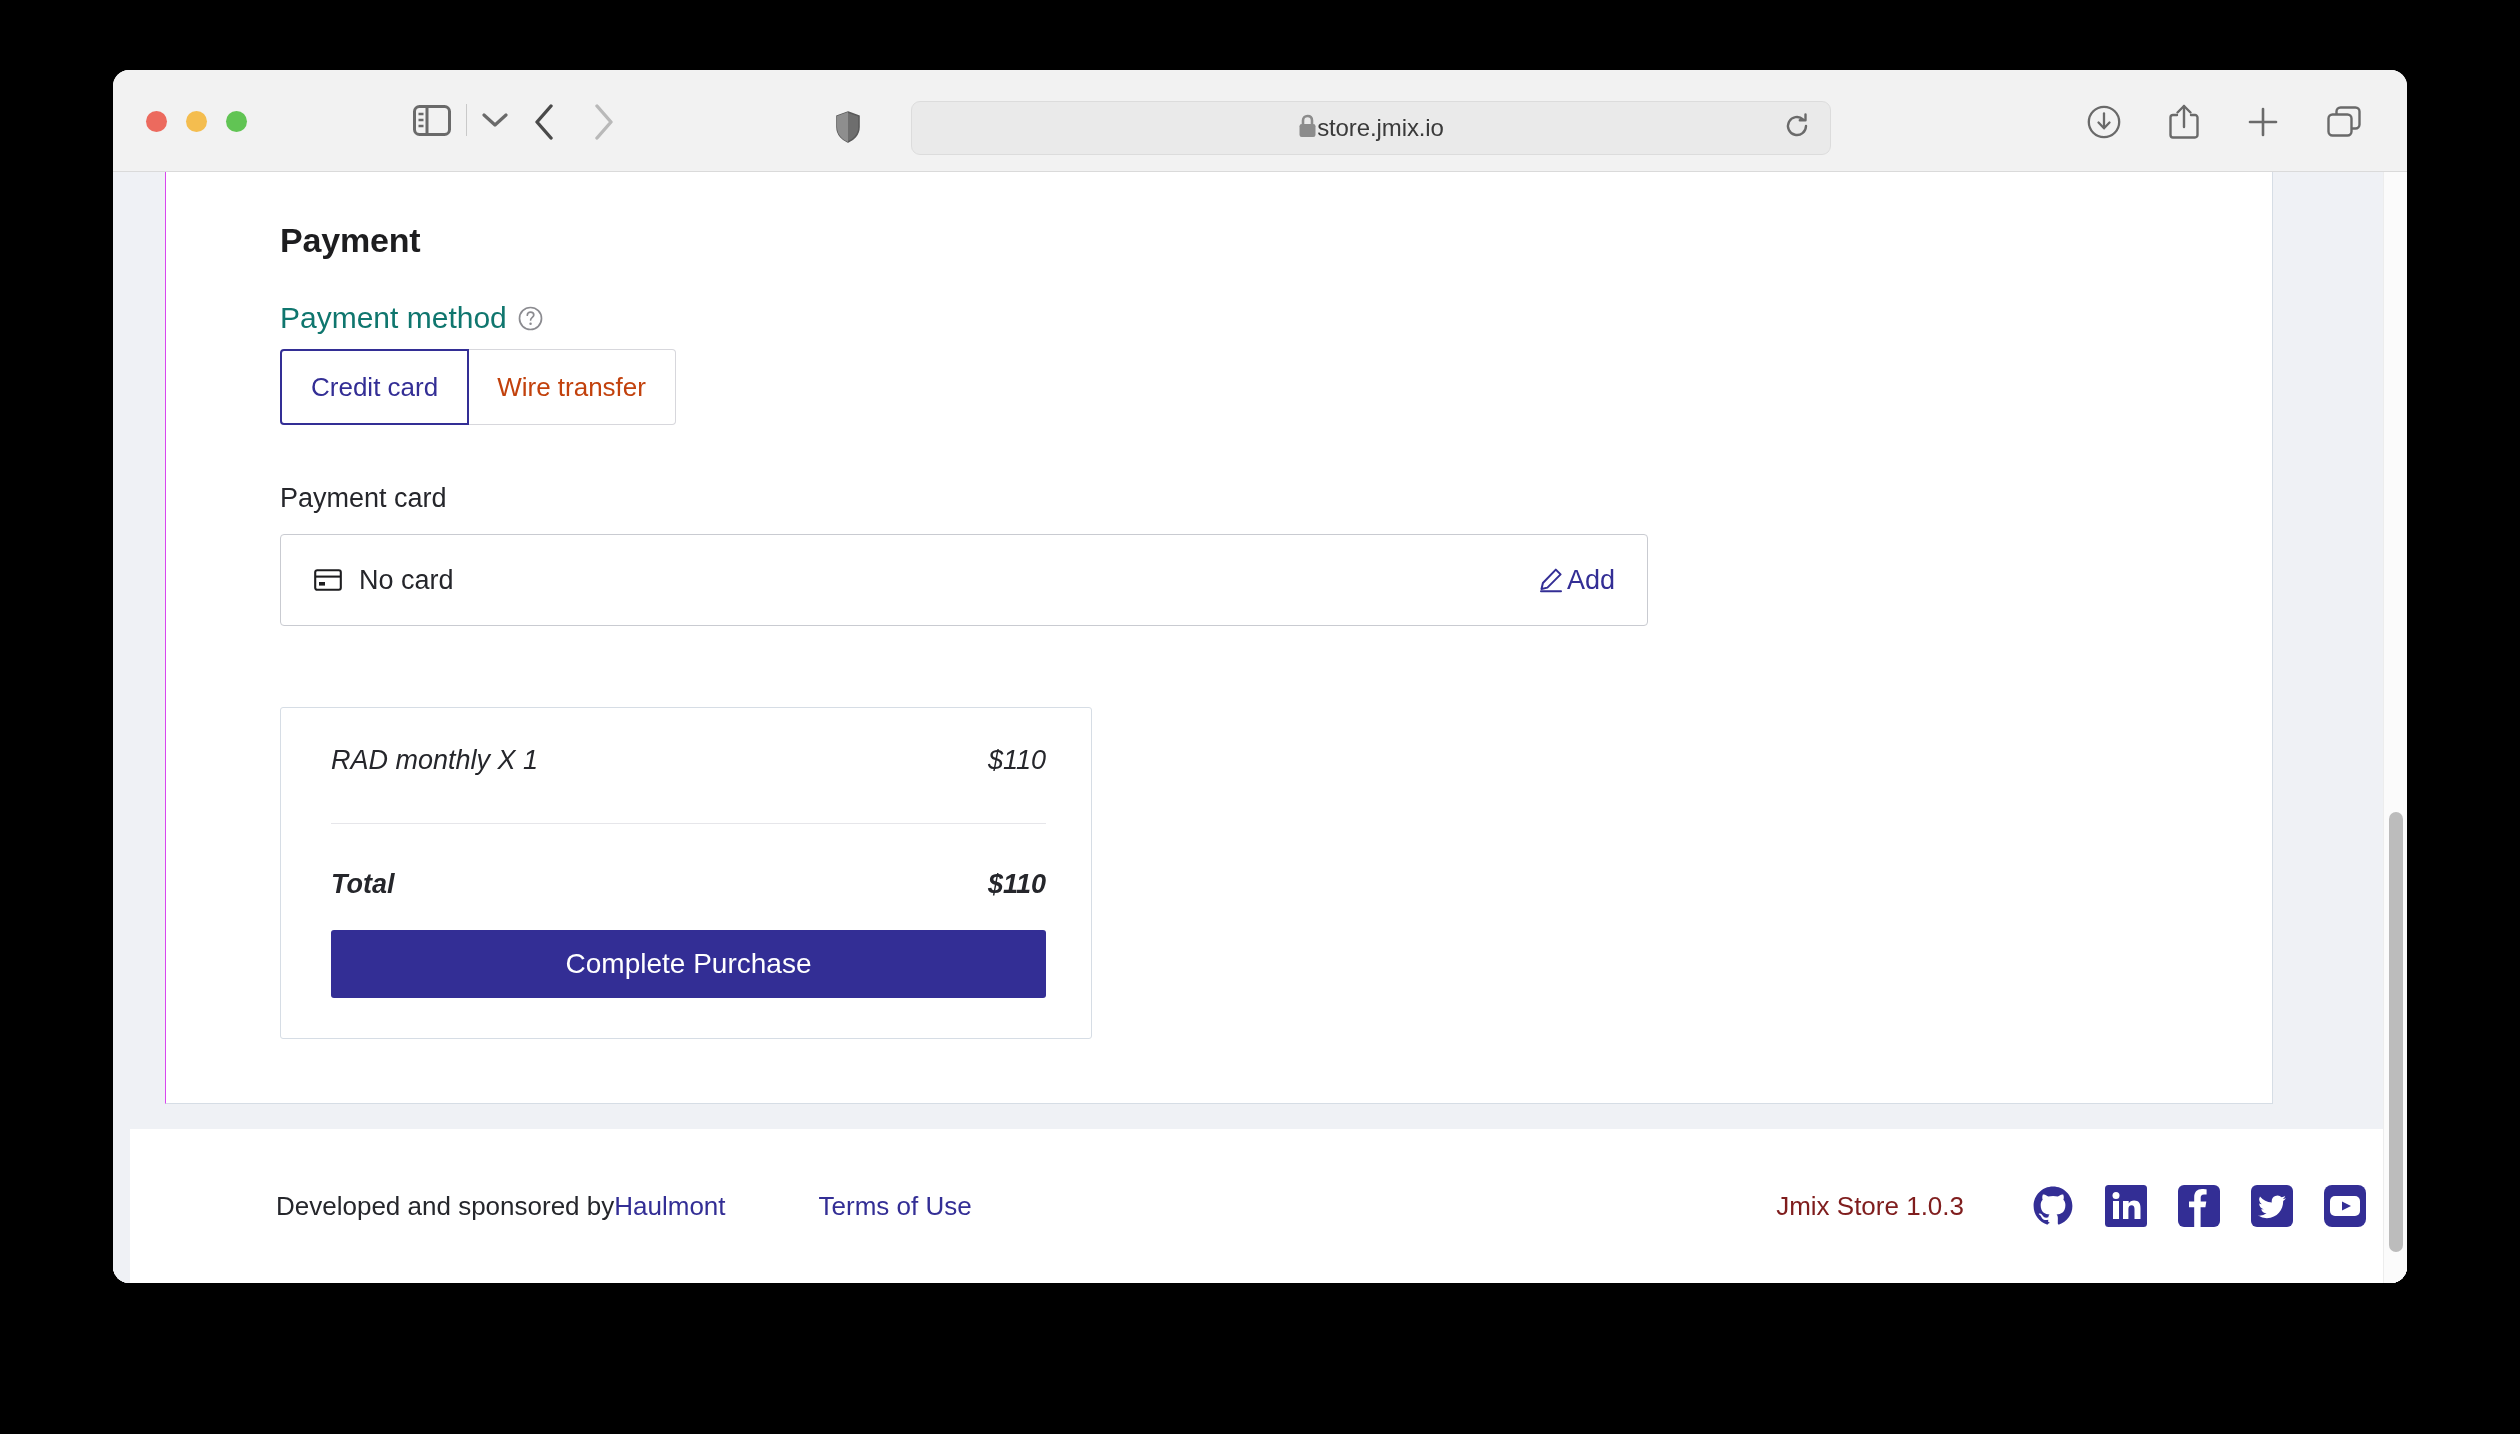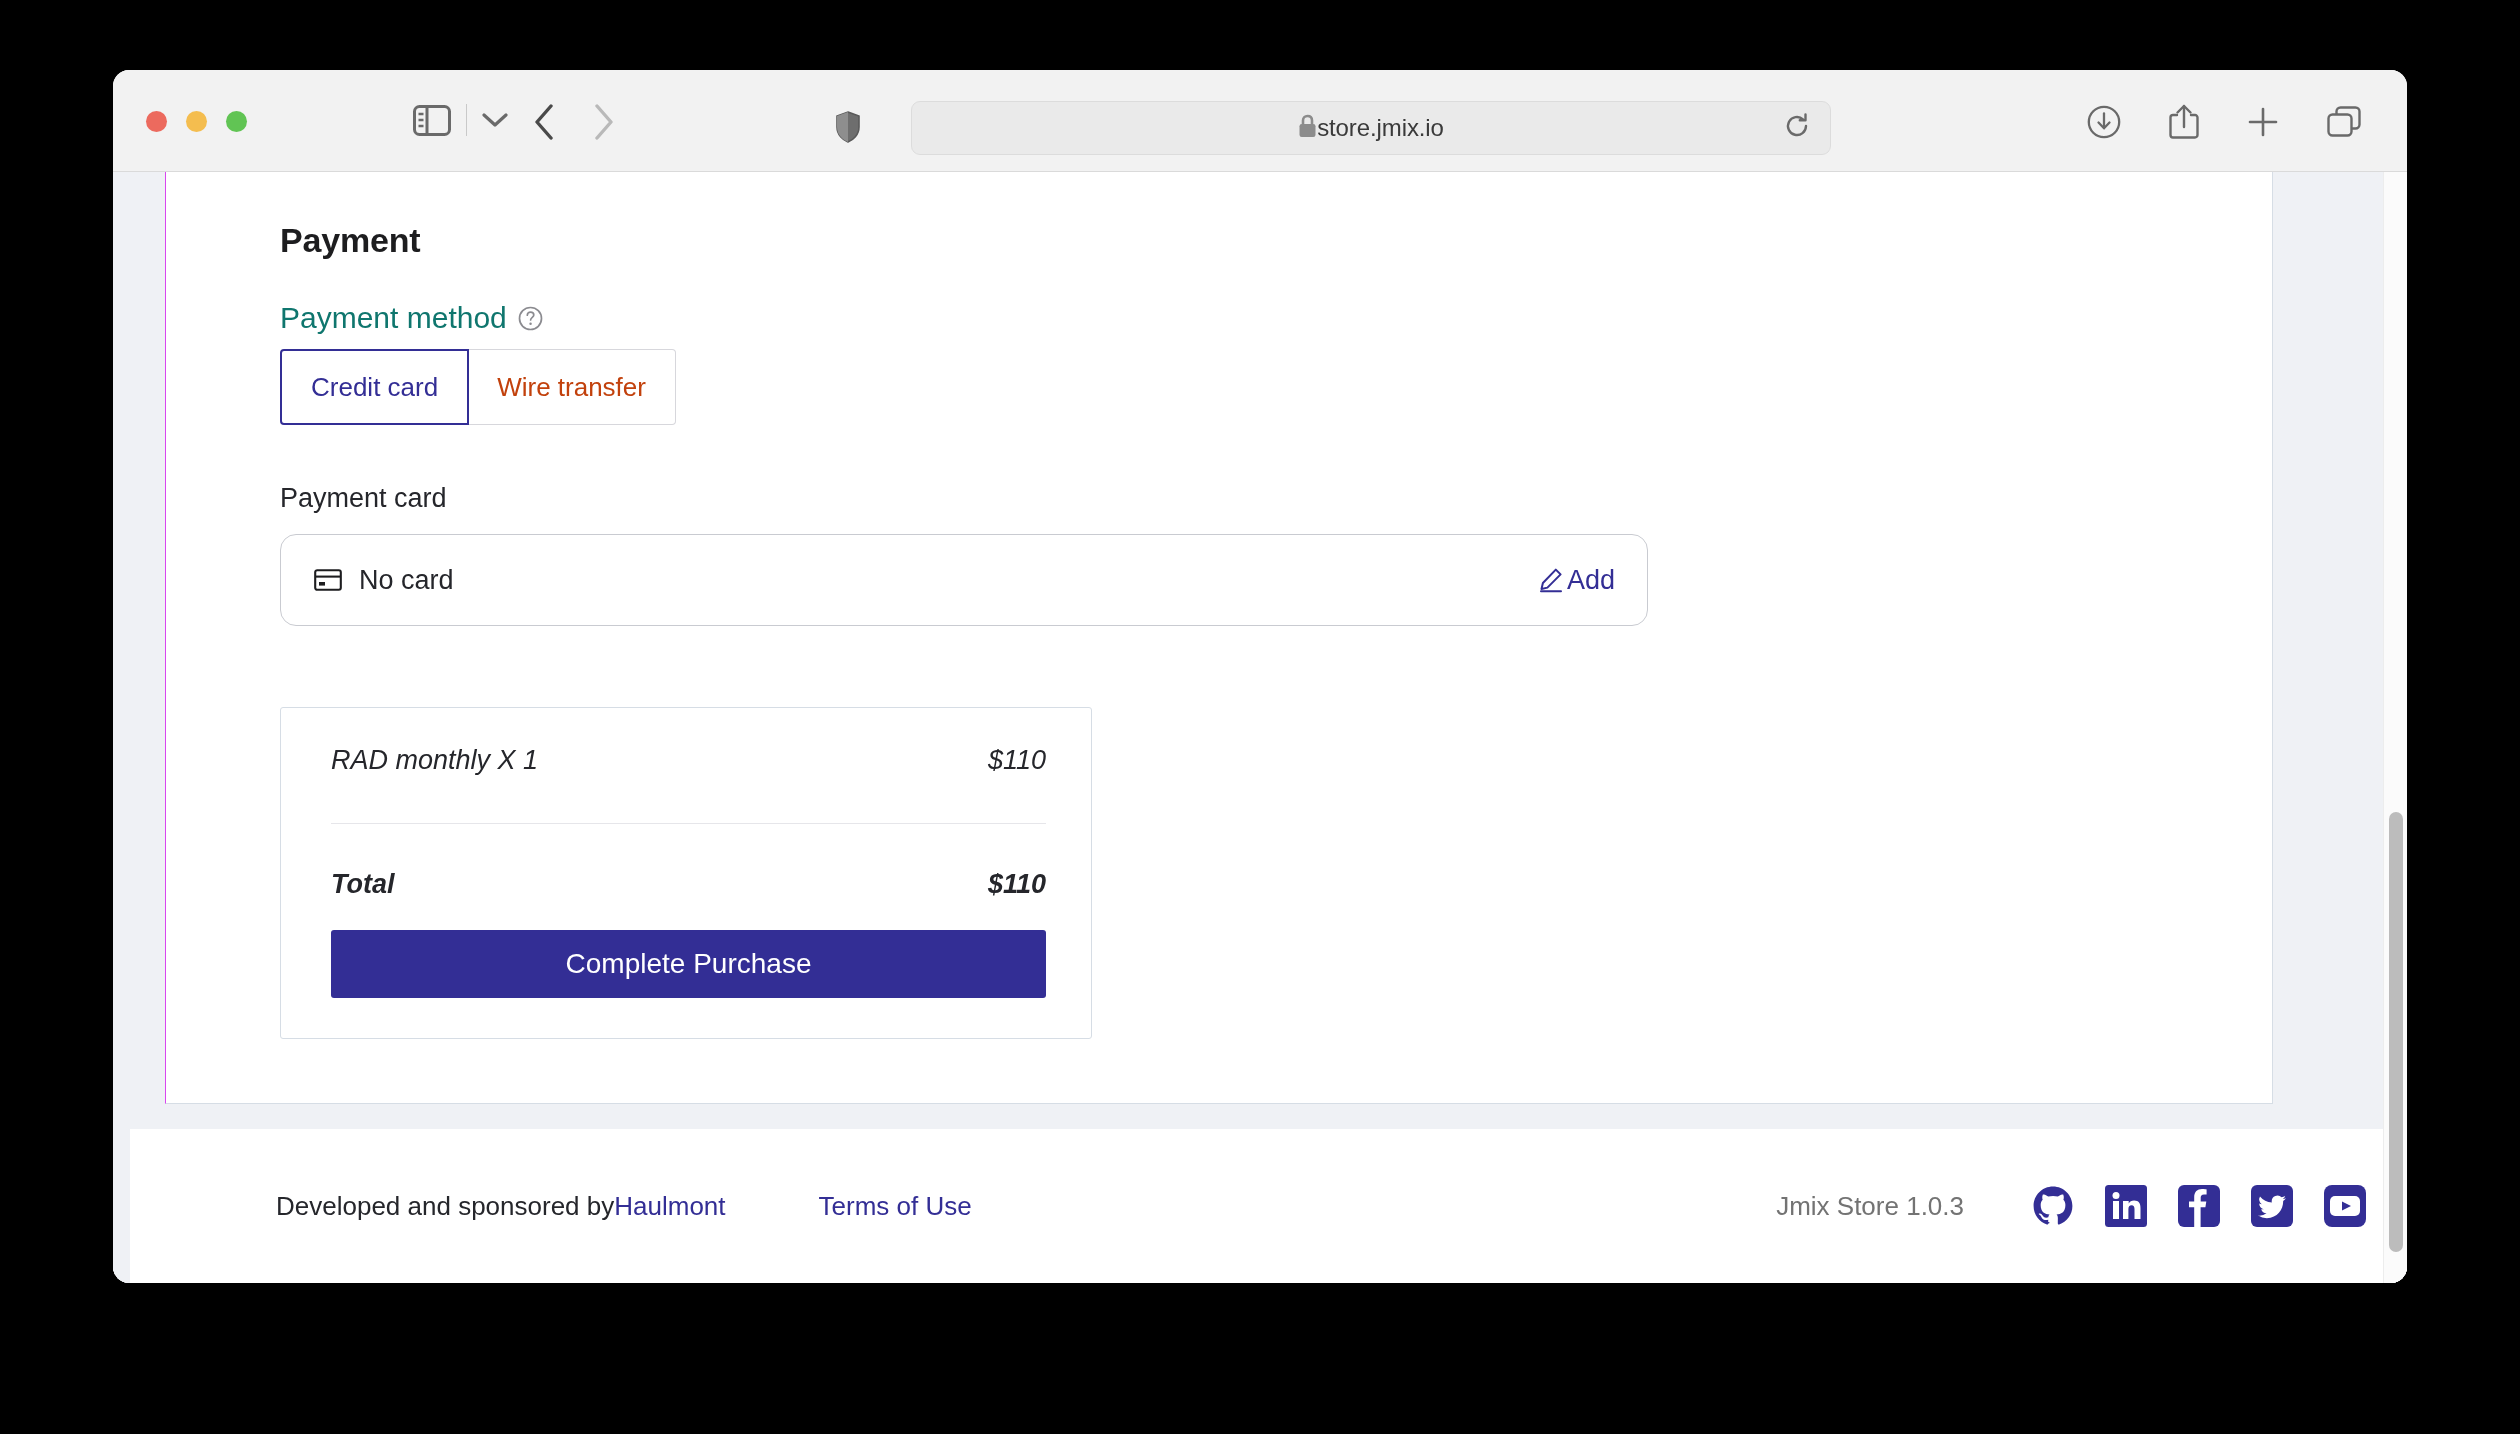--- a/index.html
+++ b/index.html
@@ -148,21 +148,21 @@
 
   
   .sublabel {
     margin-top: 58px;
     font-size: 27px; color: #25262b;
   }
   .card-box {
     margin-top: 20px;
     width: 1368px; height: 92px;
     border: 1px solid #c9cbd1;
-    border-radius: 16px;
+    border-radius: 4px;
     display: flex; align-items: center;
     justify-content: space-between;
     padding: 0 32px 0 33px;
     background: #fff;
   }
   .card-left { display: flex; align-items: center; gap: 17px; }
   .card-icon { width: 28px; height: 22px; color: #1d1d1f; flex: none; }
   .card-text { font-size: 27px; color: #25262b; }
   .card-add {
     display: flex; align-items: center; gap: 3px;
@@ -215,21 +215,21 @@
     display: flex; align-items: center;
     padding: 0 58px 0 146px;
   }
   .footer-text { font-size: 26px; color: #25262b; }
   .footer-link { font-size: 26px; color: #332e95; cursor: pointer; }
   .terms-link { margin-left: 93px; }
   .footer-right {
     margin-left: auto;
     display: flex; align-items: center; gap: 0;
   }
-  .version { font-size: 26px; color: #737373; margin-right: 68px; }
+  .version { font-size: 26px; color: #7f1d1d; margin-right: 68px; }
   .socials { display: flex; align-items: center; gap: 31px; }
   .social { width: 42px; height: 42px; cursor: pointer; color: #332e95; }
 
   
   .scrollbar-track {
     position: absolute; right: 0; top: 0;
     width: 24px; height: 100%;
     background: #fbfbfb;
     border-left: 1px solid #ededed;
   }

